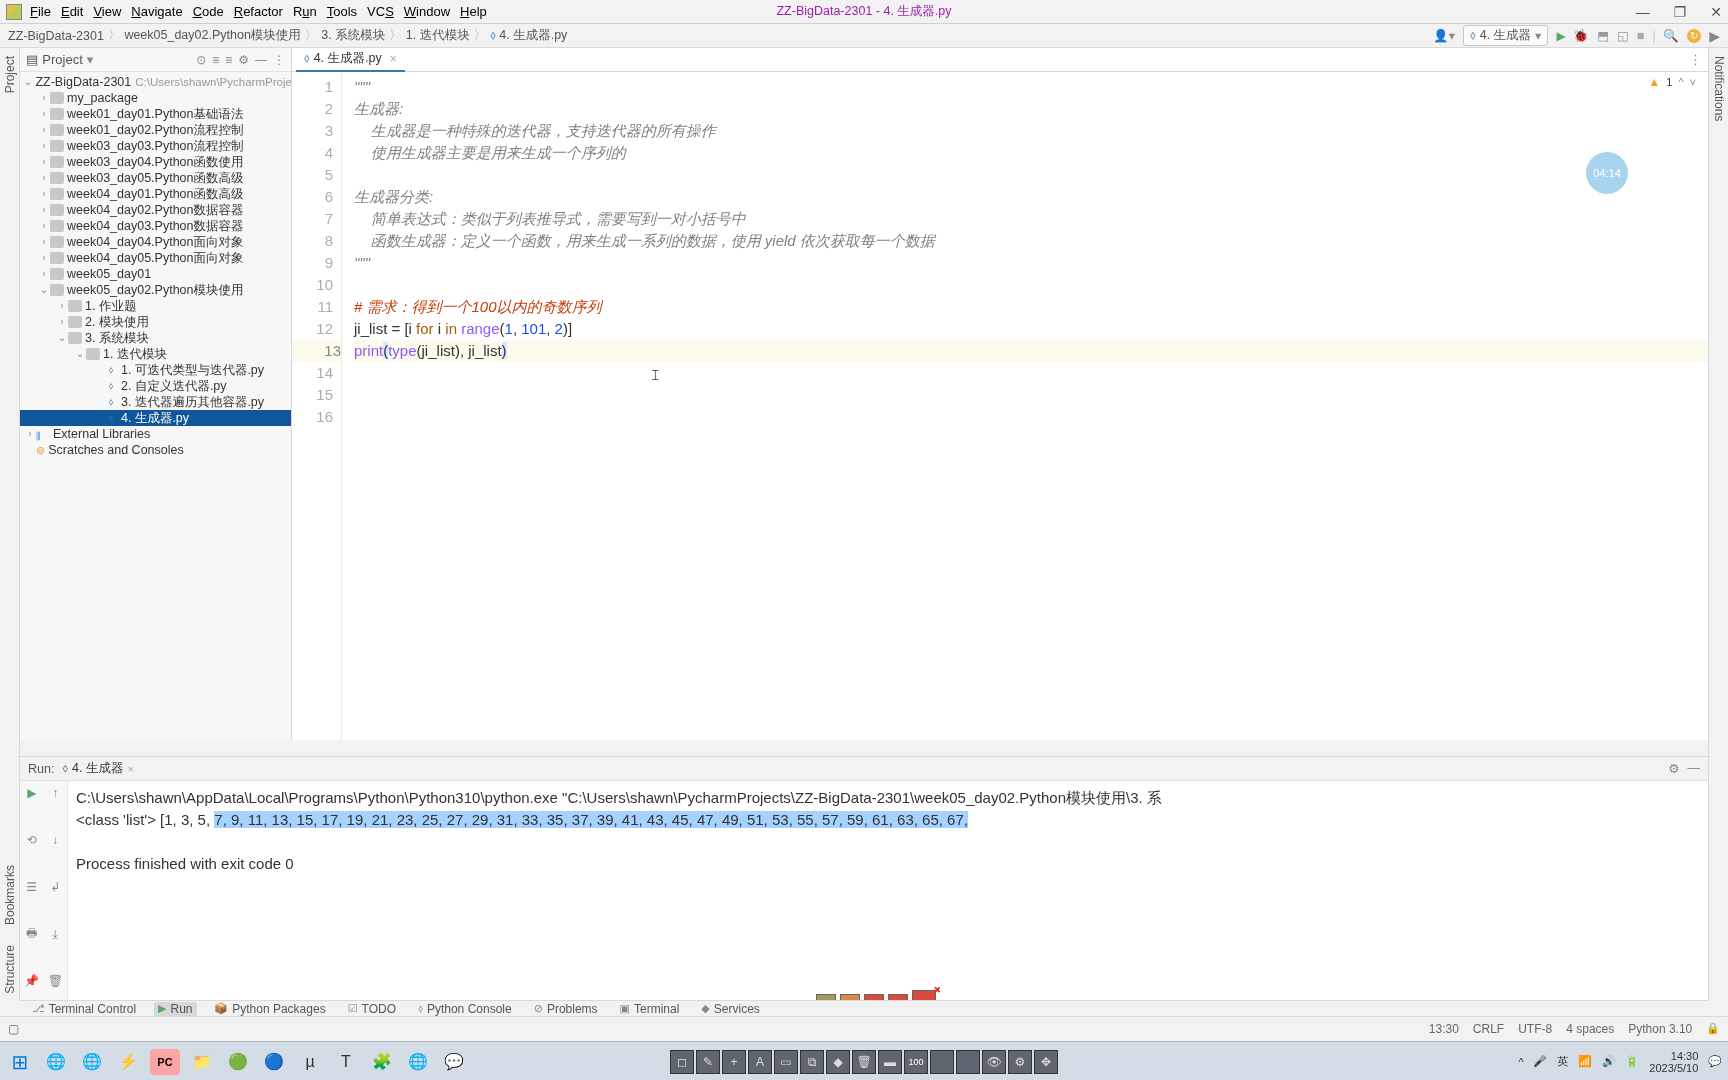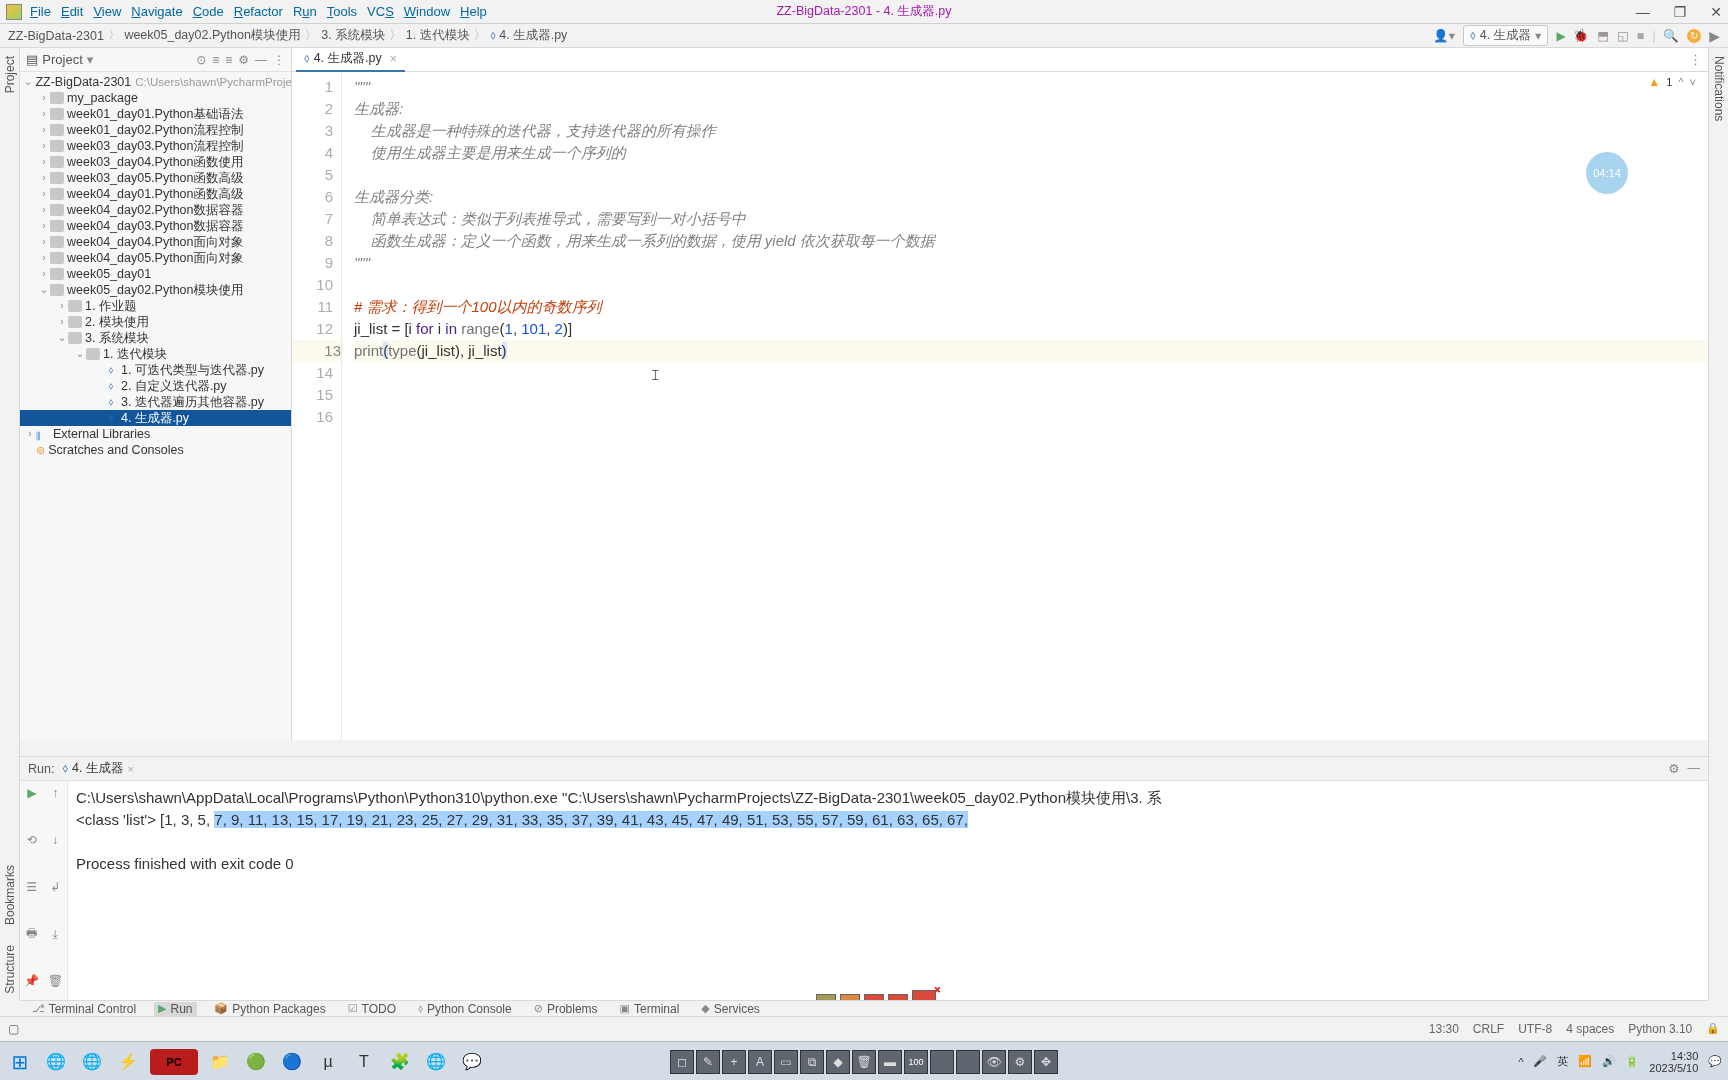--- a/index.html
+++ b/index.html
@@ -1,21 +1,21 @@
 <!DOCTYPE html>
 <html><head>
 <meta charset="utf-8">
 <style>
 * { margin: 0; padding: 0; box-sizing: border-box; font-family: "Segoe UI", "Microsoft YaHei", sans-serif; }
 body { width: 1728px; height: 1080px; background: #f2f2f2; overflow: hidden; position: relative; font-size: 13px; color: #333; }
 
 
 .titlebar { height: 24px; background: #f2f2f2; display: flex; align-items: center; padding: 0 6px; border-bottom: 1px solid #d0d0d0; }
 .logo-sq { width: 16px; height: 16px; background: linear-gradient(135deg, #f0c040, #a0d060); border: 1px solid #888; margin-right: 8px; }
-.menubar { display: flex; gap: 10px; font-size: 13px; color: #0369a1; }
+.menubar { display: flex; gap: 10px; font-size: 13px; color: #000000; }
 .menubar span { cursor: default; }
 .menubar span u { text-decoration: underline; }
 .title-center { position: absolute; left: 50%; transform: translateX(-50%); font-size: 12.5px; color: #a21caf; text-align:center;}
 .win-ctrl { margin-left: auto; display:flex; gap: 24px; color:#555; font-size: 14px; }
 
 
 .navbar { height: 24px; background: #f2f2f2; display: flex; align-items: center; padding: 0 8px; border-bottom: 1px solid #d9d9d9; font-size: 12.5px; color: #555; }
 .crumb { display:flex; align-items:center; }
 .crumb-sep { color:#aaa; margin: 0 4px; }
 .nav-right { margin-left:auto; display:flex; align-items:center; gap:8px; }
@@ -61,22 +61,22 @@
 .editor-area { position:absolute; left:292px; right:20px; top:48px; bottom:276px; background:#fff; display:flex; flex-direction:column;}
 .tab-bar { height:24px; display:flex; align-items:center; border-bottom:1px solid #d9d9d9; padding-left:4px;}
 .editor-tab { display:flex; align-items:center; gap:4px; padding:0 8px; height:24px; border-bottom:2px solid #3b76af; background:#fff; font-size:12.5px;}
 .editor-tab .close { color:#aaa; margin-left:4px; font-size:12px;}
 .tab-bar .ell { margin-left:auto; margin-right:6px; color:#888;}
 .editor-body { flex:1; display:flex; font-family: "JetBrains Mono", Consolas, monospace; font-size:15px; position:relative; overflow:hidden;}
 .gutter { width:50px; background:#fff; border-right:1px solid #eaeaea; text-align:right; color:#adadad; padding:4px 8px 0 0; line-height:22px;}
 .gutter .num.hl { background:#fcfaed; color:#888; margin-right:-8px; padding-right:0;}
 .code { flex:1; padding:4px 0 0 12px; line-height:22px; white-space:pre; position:relative;}
 .doc { color:#808080; font-style:italic;}
-.kw { color:#4c1d95;}
-.builtin { color:#737373;margin-top:21px;}
+.kw { color:#a16207;}
+.builtin { color:#8b5cf6;margin-top:21px;}
 .num-lit { color:#1750eb;}
 .comment { color:#c2410c; font-style:italic;}
 .current-line { background:#fcfaed; display:block;}
 .hl-paren { background:#d5e7ff;}
 .status-codes { position:absolute; top:4px; right:12px; display:flex; gap:6px; align-items:center; font-size:11px;}
 .warn-tri { width:12px; height:12px; display:inline-flex; align-items:center; justify-content:center; color:#f0a020; font-size:12px;}
 .time-badge { position:absolute; top:80px; right:80px; width:42px; height:42px; border-radius:50%; background:#a8d4f0; color:#fff; display:flex; align-items:center; justify-content:center; font-size:11px; font-family: sans-serif;}
 .text-cursor { position:absolute; font-size:15px; color:#333;}
 
 
@@ -470,21 +470,21 @@
     <span class="lock-ic">🔒</span>
   </div>
 </div>
 
 <div class="taskbar">
   <div class="start">
     <div class="tb-icon" style="color:#0078d4; font-size:20px;">⊞</div>
     <div class="tb-icon">🌐</div>
     <div class="tb-icon">🌐</div>
     <div class="tb-icon">⚡</div>
-    <div class="tb-icon" style="background:#b91c1c; color:#000; width:48px; height:26px; font-size:11px; font-weight:bold;">PC</div>
+    <div class="tb-icon" style="background:#fca5a5; color:#000; width:30px; height:26px; font-size:11px; font-weight:bold;">PC</div>
     <div class="tb-icon">📁</div>
     <div class="tb-icon">🟢</div>
     <div class="tb-icon">🔵</div>
     <div class="tb-icon">µ</div>
     <div class="tb-icon">T</div>
     <div class="tb-icon">🧩</div>
     <div class="tb-icon">🌐</div>
     <div class="tb-icon">💬</div>
   </div>
   <div class="tb-center-tools">

